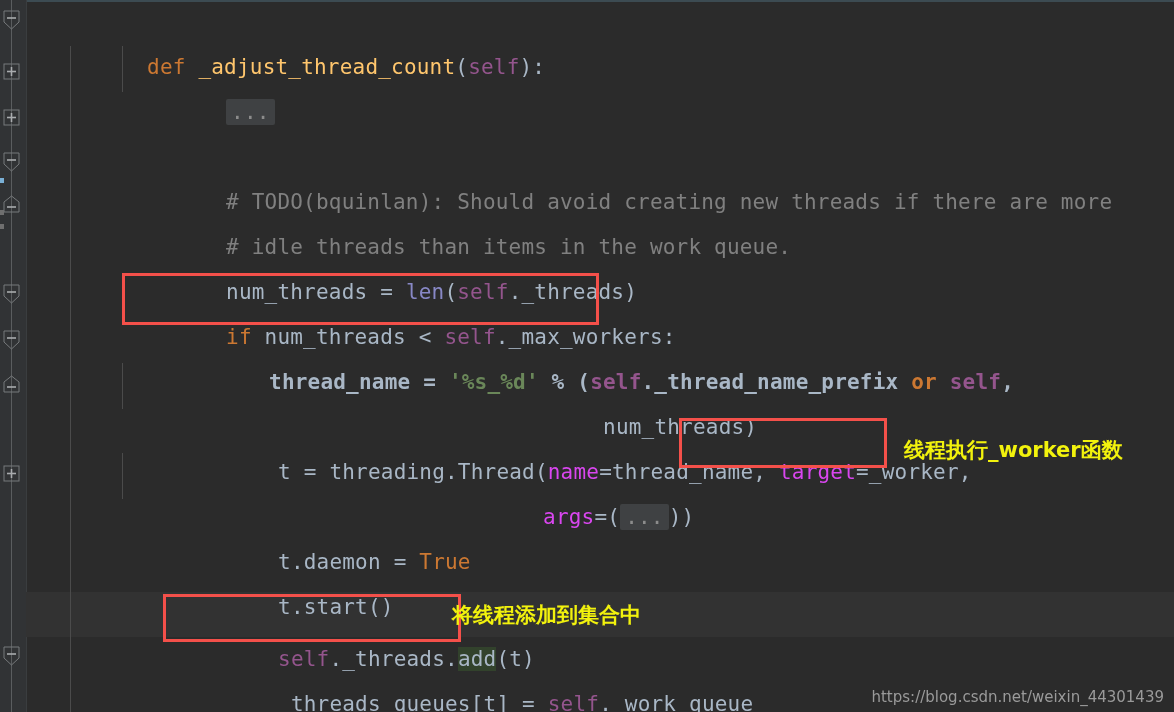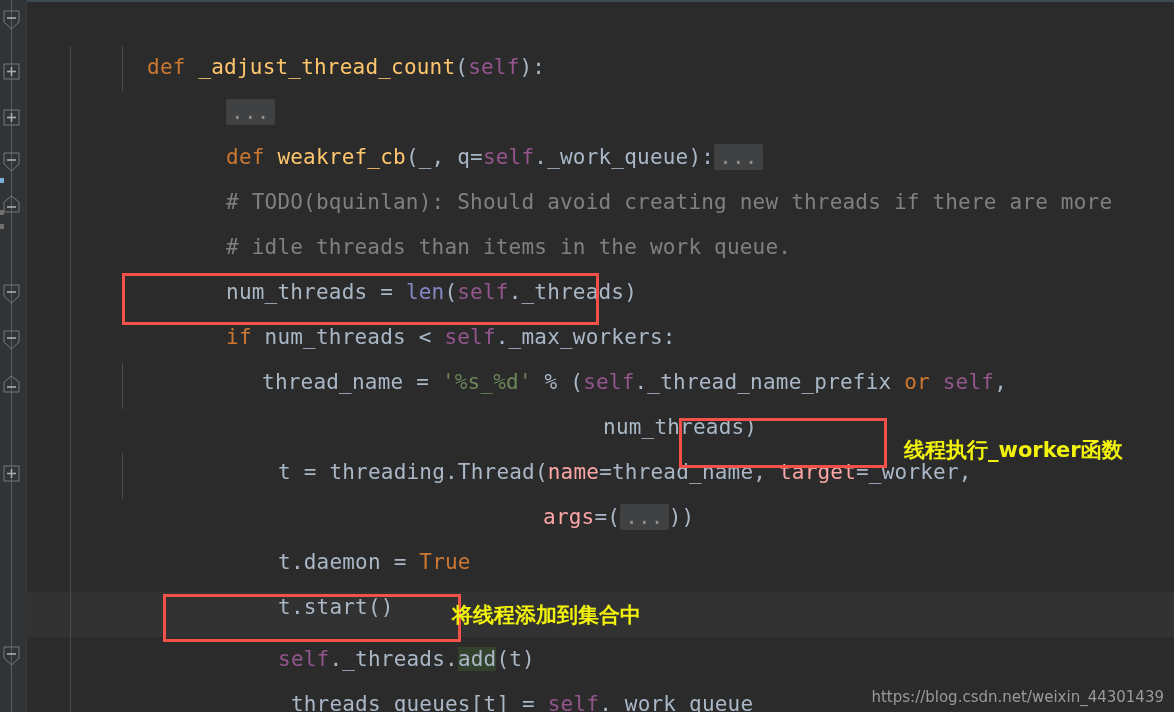--- a/index.html
+++ b/index.html
@@ -82,21 +82,21 @@
     color: #a9b7c6;
   }
 
   
   .kw   { color: #cc7832; }
   .fn   { color: #ffc66d; }
   .slf  { color: #94558d; }
   .cmt  { color: #808080; }
   .str  { color: #6a8759; }
   .bi   { color: #8888c6; }
-  .kwarg{ color: #fca5a5; }
+  .kwarg{ color: #d946ef; }
   .plain{ color: #a9b7c6; }
 
   .fold-dots {
     background: #3f4143;
     color: #8c8c8c;
     padding: 1px 5px;
     border-radius: 2px;
   }
   .search-hit {
     background: #32422c;
@@ -221,41 +221,38 @@
     <div class="indent-guide" style="left:96px; top:453px; height:46px;"></div>
 
     <div class="code-line" style="left:44px; top:0px;">
       <span class="kw">def</span><span class="plain"> </span><span class="fn">_adjust_thread_count</span><span class="plain">(</span><span class="slf">self</span><span class="plain">):</span>
     </div>
 
     <div class="code-line" style="left:123px; top:45px;">
       <span class="fold-dots">...</span>
     </div>
 
-    <div class="code-line" style="left:123px; top:90px;">
-      <span class="kw">def</span><span class="plain"> </span><span class="fn">weakref_cb</span><span class="plain">(_, q=</span><span class="slf">self</span><span class="plain">._work_queue):</span><span class="fold-dots">...</span>
-    </div>
 
     <div class="code-line cmt" style="left:123px; top:135px;">
       # TODO(bquinlan): Should avoid creating new threads if there are more
     </div>
 
     <div class="code-line cmt" style="left:123px; top:180px;">
       # idle threads than items in the work queue.
     </div>
 
     <div class="code-line" style="left:123px; top:270px;">
       <span class="kw">if</span><span class="plain"> num_threads </span><span class="plain">&lt;</span><span class="plain"> </span><span class="slf">self</span><span class="plain">._max_workers:</span>
     </div>
 
     <div class="code-line" style="left:123px; top:225px;">
       <span class="plain">num_threads = </span><span class="bi">len</span><span class="plain">(</span><span class="slf">self</span><span class="plain">._threads)</span>
     </div>
 
-    <div class="code-line" style="left:159px; top:315px;">
+    <div class="code-line" style="left:166px; top:315px;font-weight:bold;">
       <span class="plain">thread_name = </span><span class="str">'%s_%d'</span><span class="plain"> % (</span><span class="slf">self</span><span class="plain">._thread_name_prefix </span><span class="kw">or</span><span class="plain"> </span><span class="slf">self</span><span class="plain">,</span>
     </div>
 
     <div class="code-line" style="left:500px; top:360px;">
       <span class="plain">num_threads)</span>
     </div>
 
     <div class="code-line" style="left:175px; top:405px;">
       <span class="plain">t = threading.Thread(</span><span class="kwarg">name</span><span class="plain">=thread_name, </span><span class="kwarg">target</span><span class="plain">=_worker,</span>
     </div>

